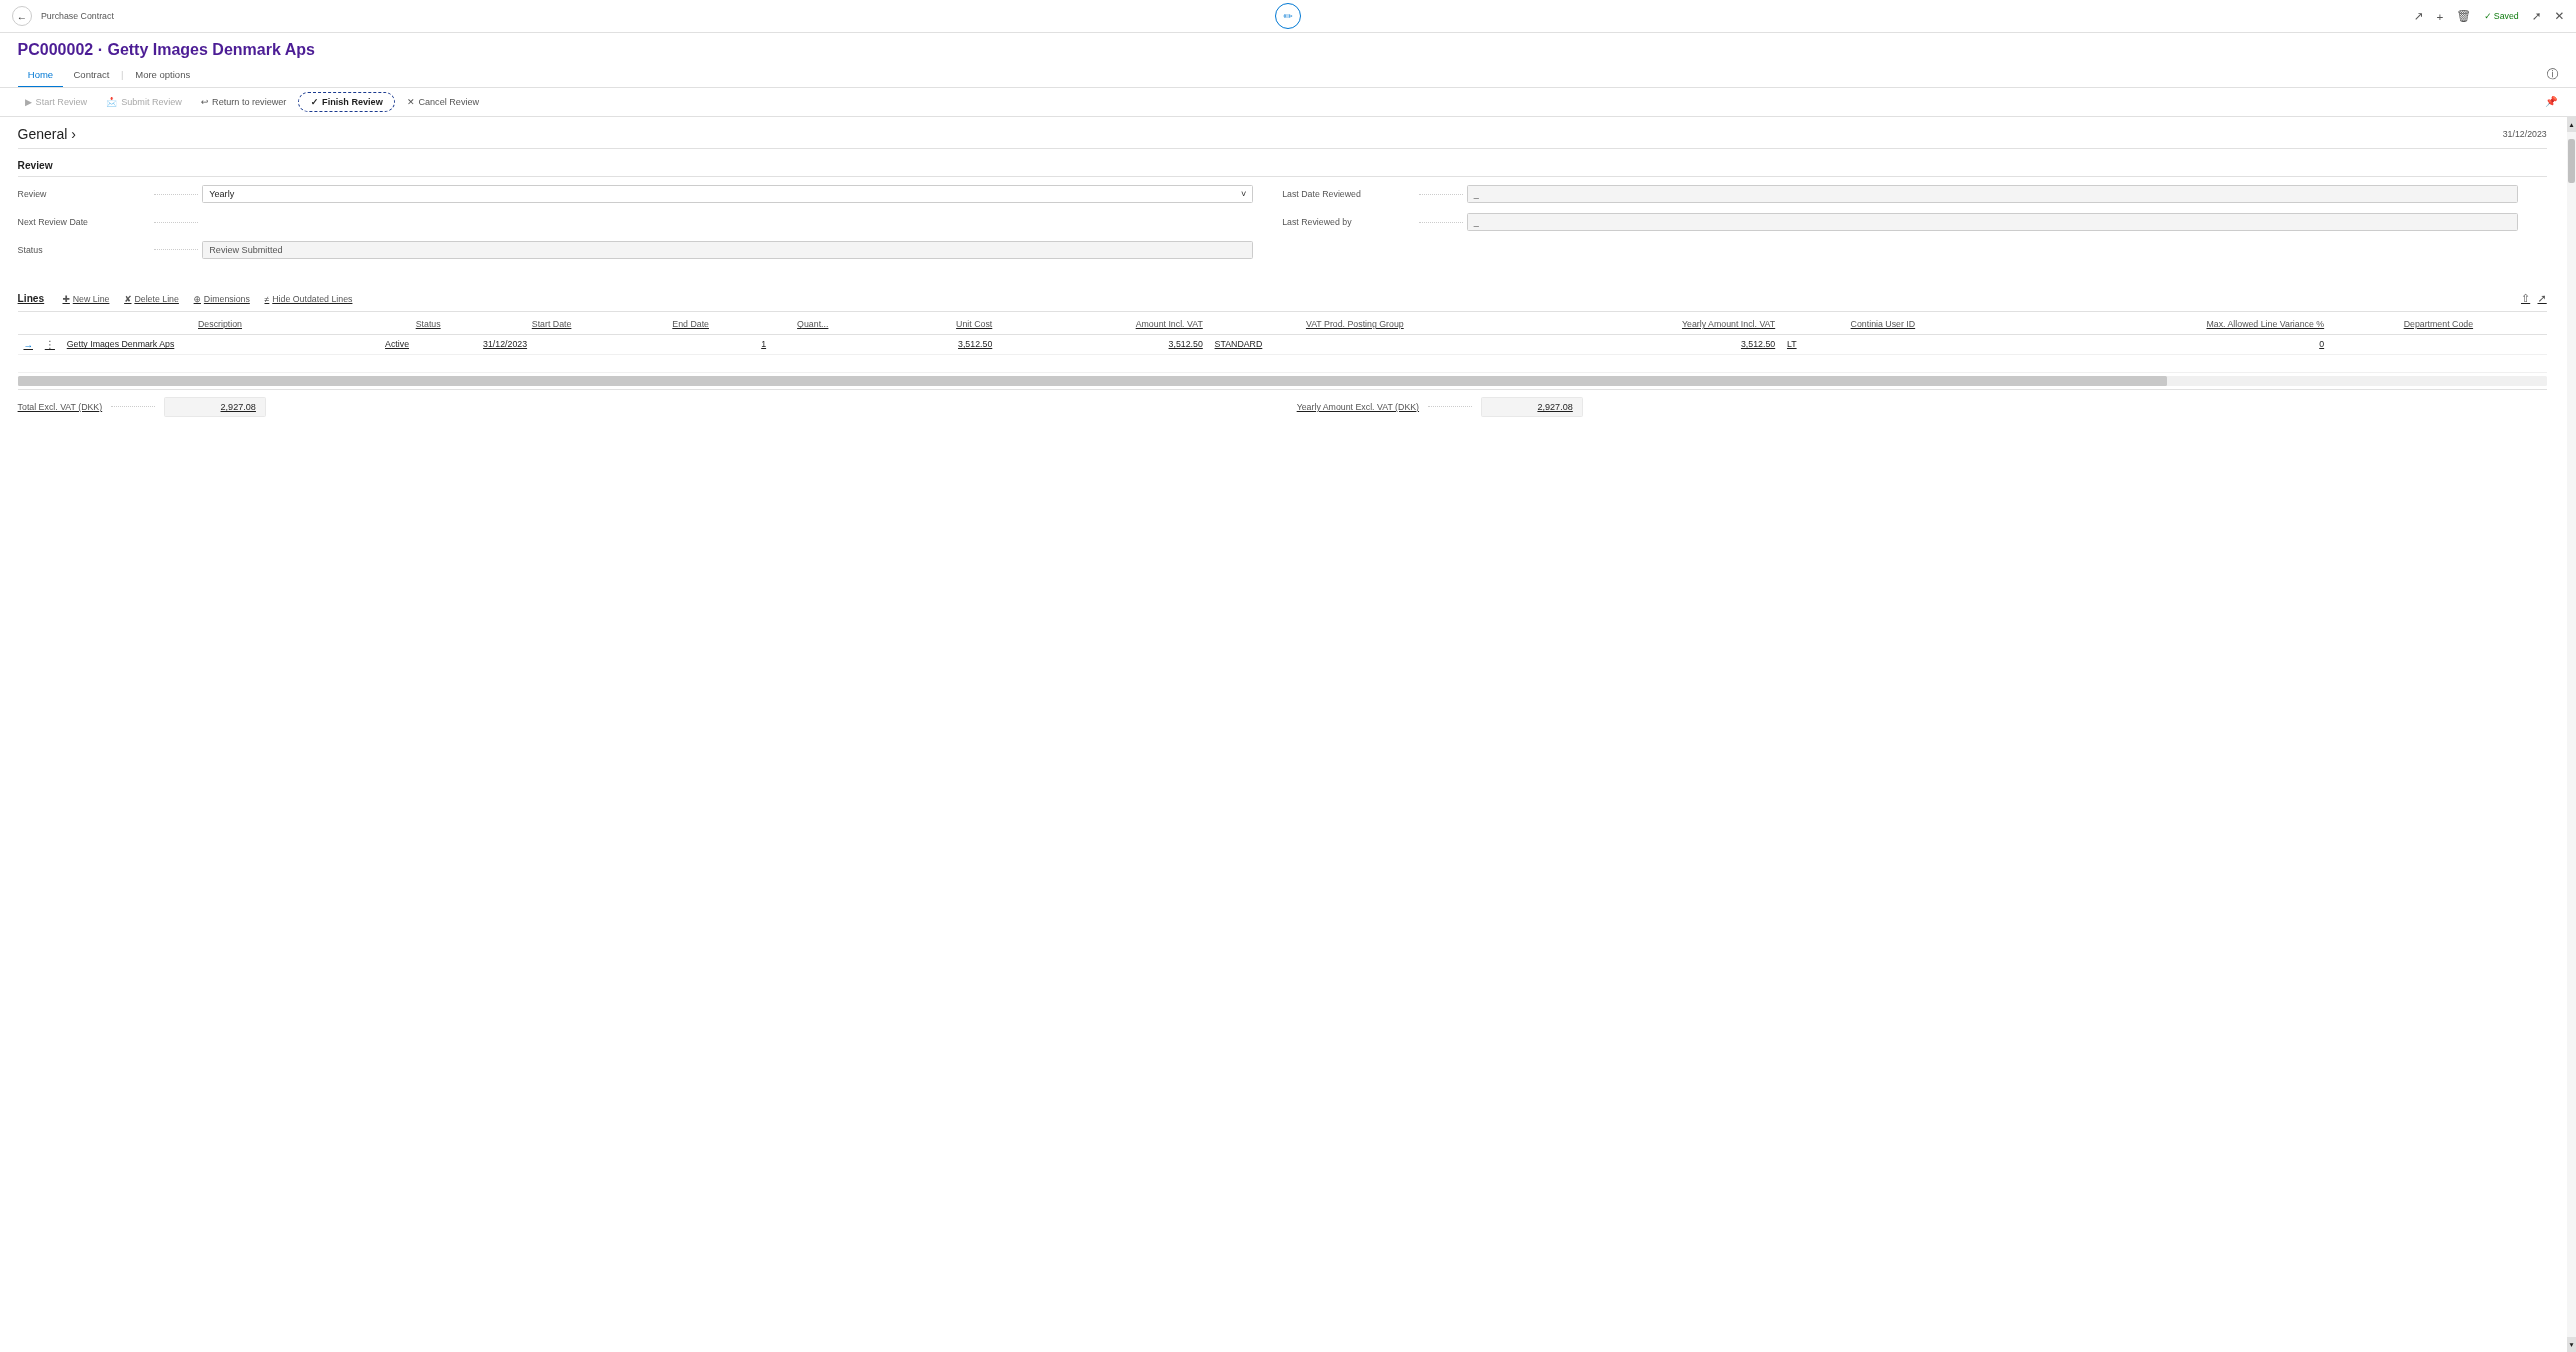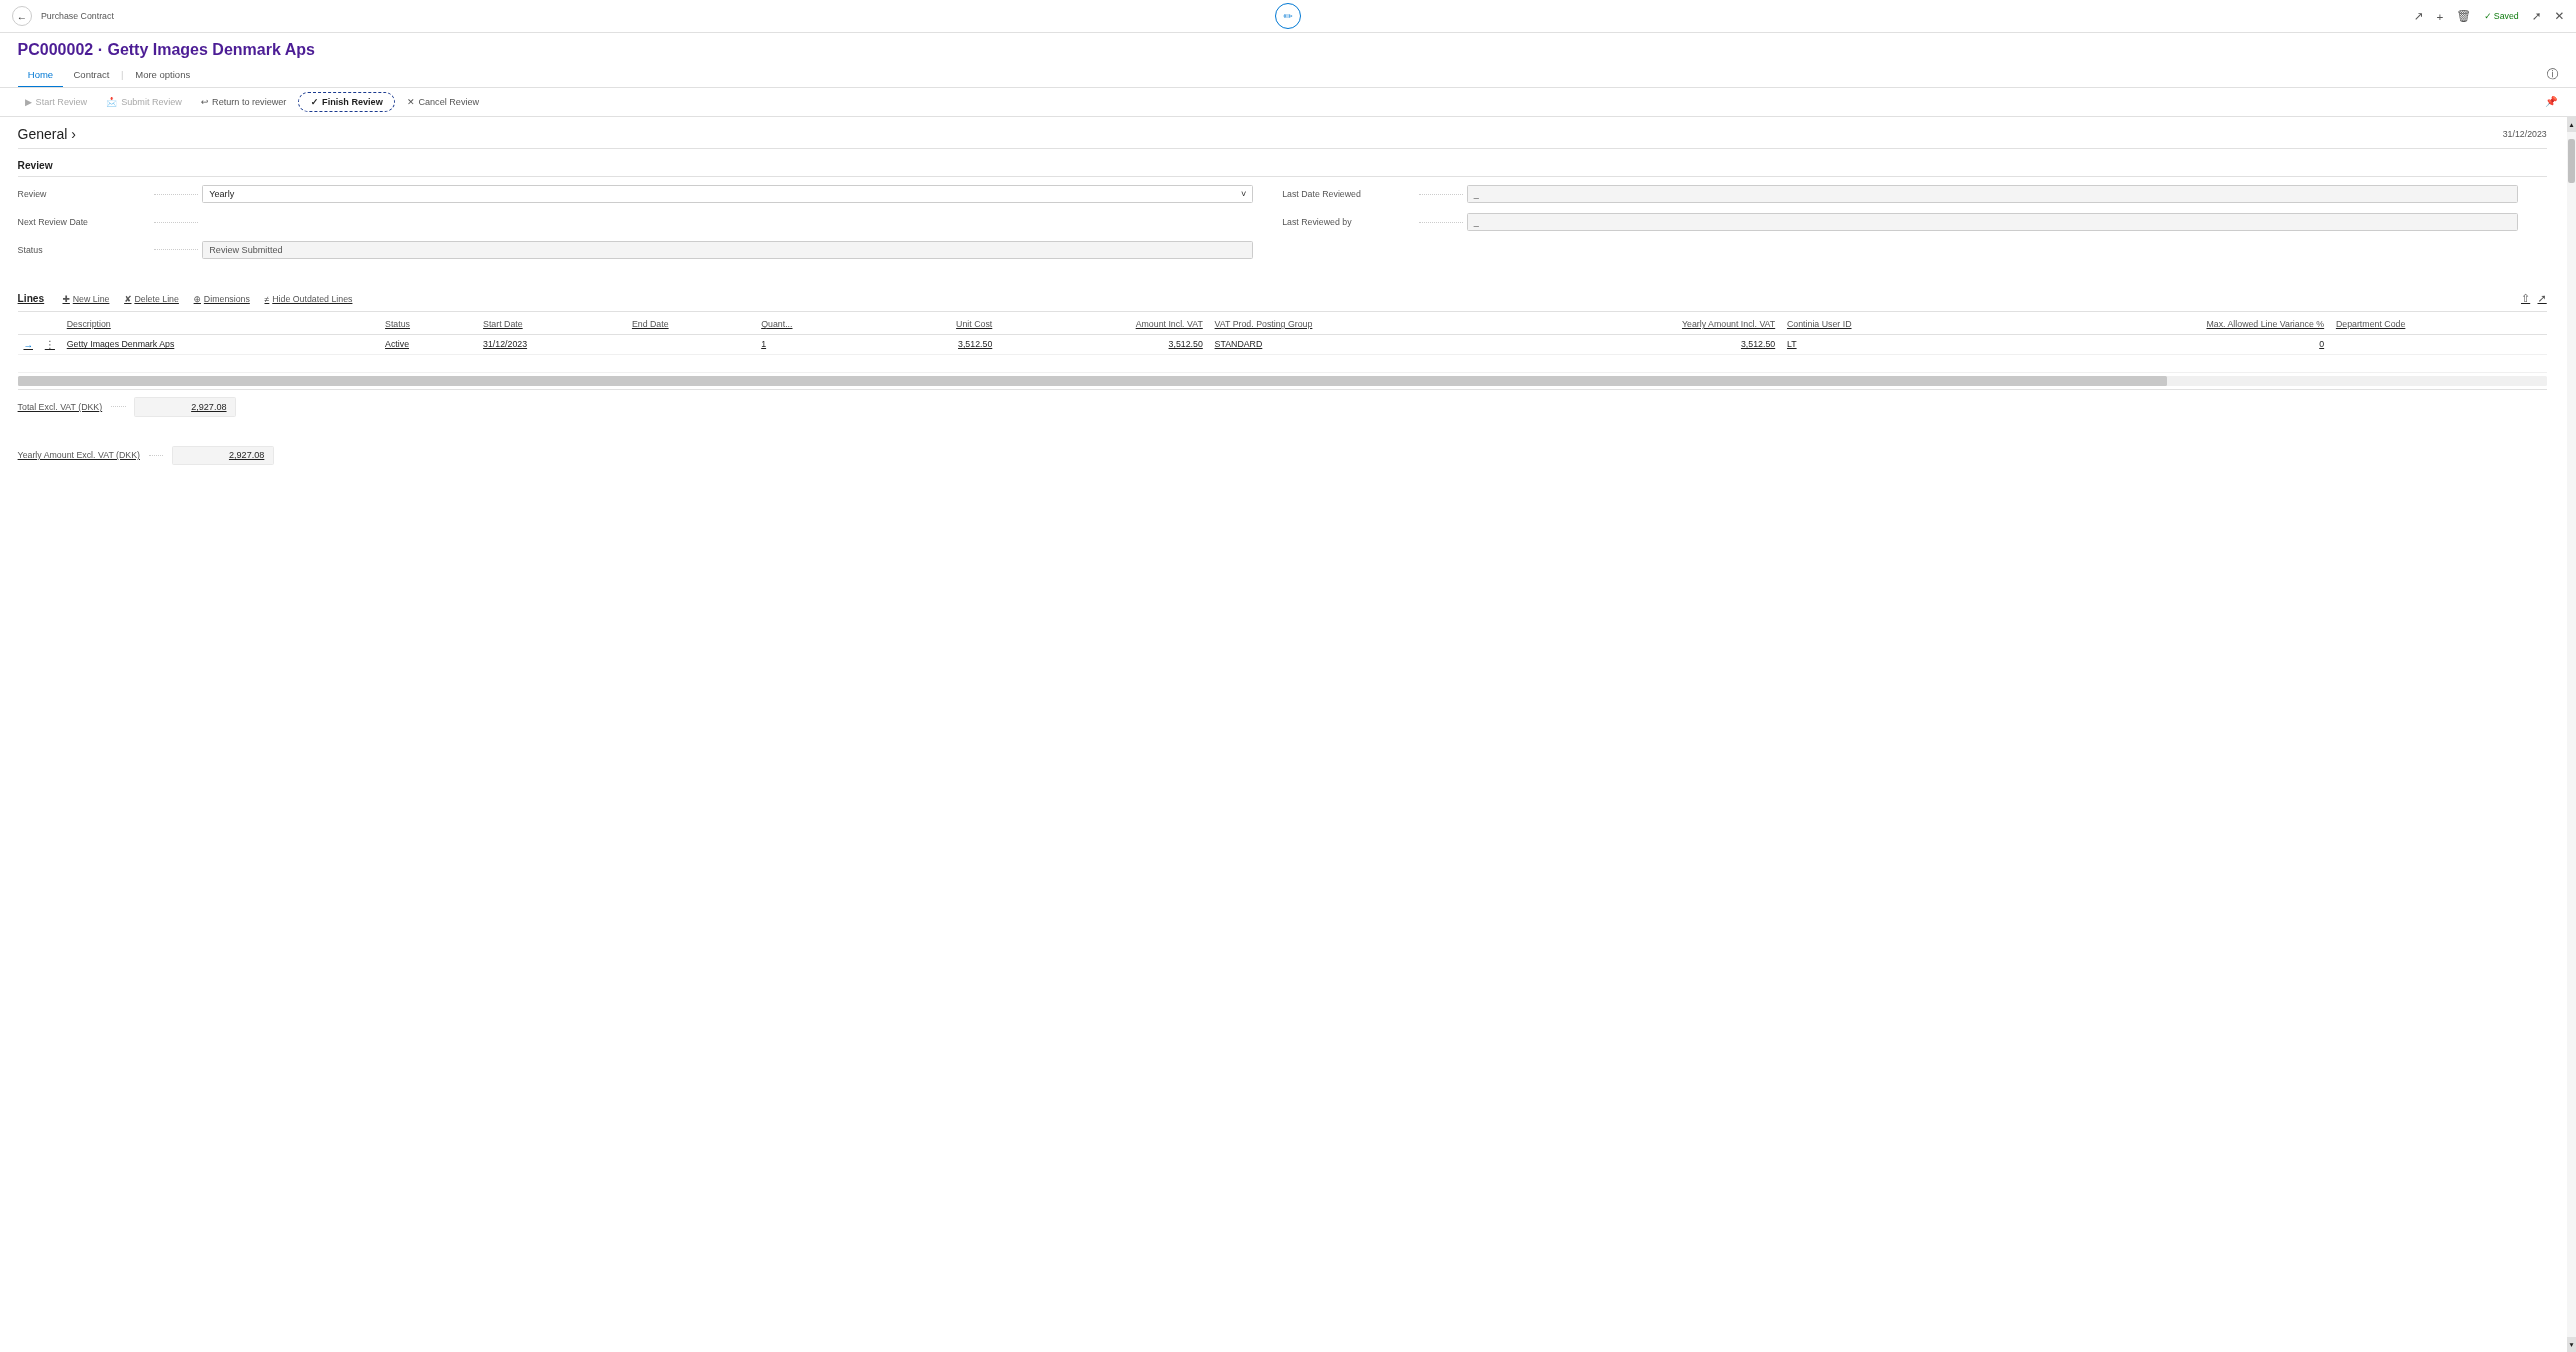--- a/index.html
+++ b/index.html
@@ -64,34 +64,34 @@
     
     .lines-section { padding-top: 11.7px; text-decoration: underline; }
     .lines-header { display: flex; align-items: center; gap: 0; border-bottom: 0.7px solid #e0e0e0; padding-bottom: 4.4px; }
     .lines-title { font-size: 10.2px; font-weight: 600; margin-right: 11.7px; }
     .lines-actions { display: flex; align-items: center; gap: 1.5px; }
     .lines-btn { display: flex; align-items: center; gap: 2.9px; padding: 2.9px 6.6px; font-size: 8.8px; color: #555; border: none; background: none; cursor: pointer; }
     .lines-right { margin-left: auto; display: flex; gap: 7.3px; }
 
     
     .lines-table { width: 100%; border-collapse: collapse; margin-top: 2.9px; font-size: 8.8px; }
-    .lines-table th { text-align: left; padding: 4.4px 5.9px; color: #555; font-weight: 400; border-bottom: 0.7px solid #e0e0e0; white-space: nowrap; }
+    .lines-table th { text-align: center; padding: 4.4px 5.9px; color: #555; font-weight: 400; border-bottom: 0.7px solid #e0e0e0; white-space: nowrap; }
     .lines-table td { padding: 4.4px 5.9px; border-bottom: 0.7px solid #f0f0f0; white-space: nowrap; }
     .lines-table td.right { text-align: right; }
     .lines-table th.right { text-align: right; }
     .row-arrow { color: #0078d4; font-size: 9.5px; }
     .row-menu { color: #555; font-size: 10.2px; cursor: pointer; }
     .status-active { color: #1f1f1f; }
 
     
     .scroll-row { background: #f0f0f0; height: 10.2px; margin: 2.9px 0; border-radius: 1.5px; position: relative; }
     .scroll-thumb { height: 10.2px; background: #c8c8c8; border-radius: 1.5px; position: absolute; left: 0; width: 85%; }
 
     
-    .footer-totals { display: flex; align-items: flex-start; padding: 7.3px 0; border-top: 0.7px solid #e0e0e0; gap: 29px; flex-direction: column; }
+    .footer-totals { display: flex; align-items: center; padding: 7.3px 0; border-top: 0.7px solid #e0e0e0; gap: 29px; }
     .footer-label { font-size: 8.8px; color: #555; display: flex; align-items: center; gap: 2.2px; }
     .footer-dots { flex: 1; border-bottom: 0.7px dotted #ccc; margin: 0 4.4px; min-width: 14.6px; max-width: 44px; }
     .footer-value { font-size: 9.1px; font-weight: 500; background: #f4f4f4; padding: 3.7px 8.8px; min-width: 102px; text-align: right; border: 0.7px solid #e8e8e8; border-radius: 1.5px; }
     .footer-left { display: flex; align-items: center; flex: 1; gap: 4.4px; }
     .footer-right { display: flex; align-items: center; flex: 1; gap: 4.4px; }
 
     
     .page-layout { display: flex; height: calc(100vh - 117px); overflow: hidden; }
     .main-content { flex: 1; overflow-y: auto; padding-right: 2.9px; }
     .right-scrollbar { width: 8.8px; background: #f0f0f0; display: flex; flex-direction: column; }

